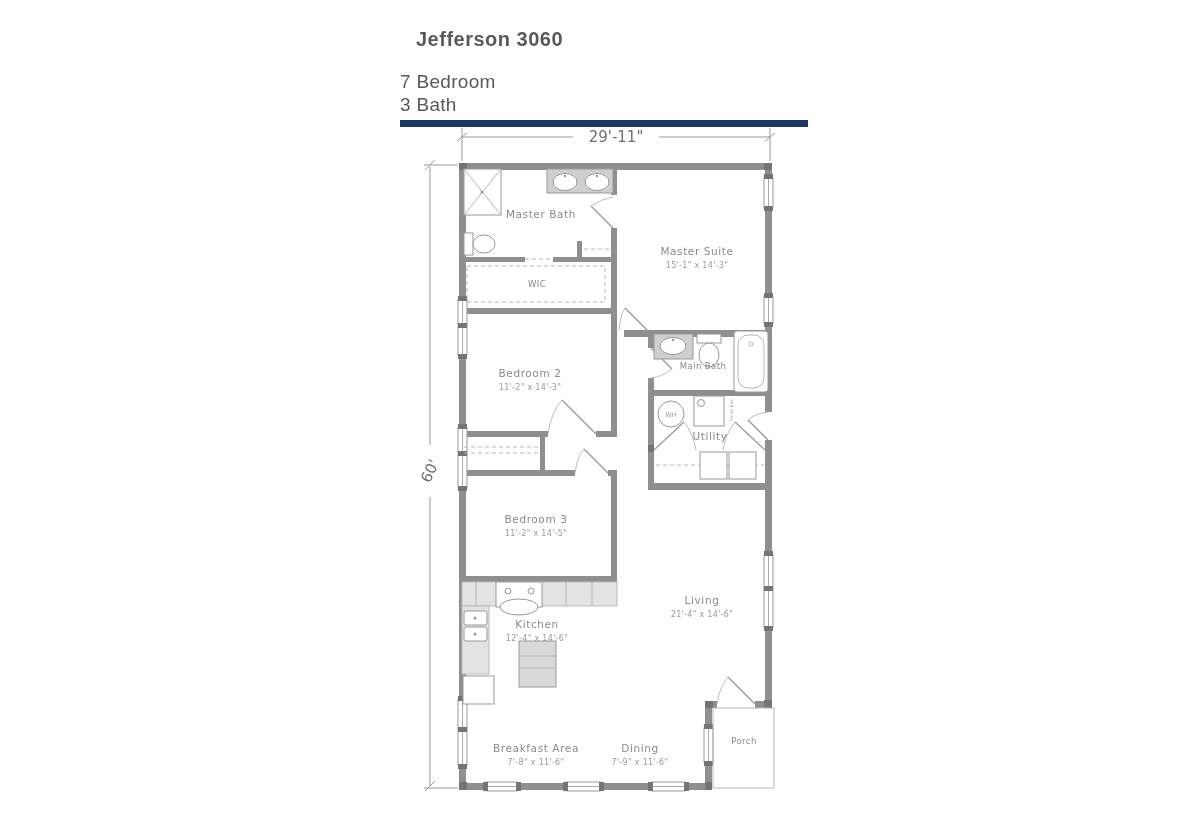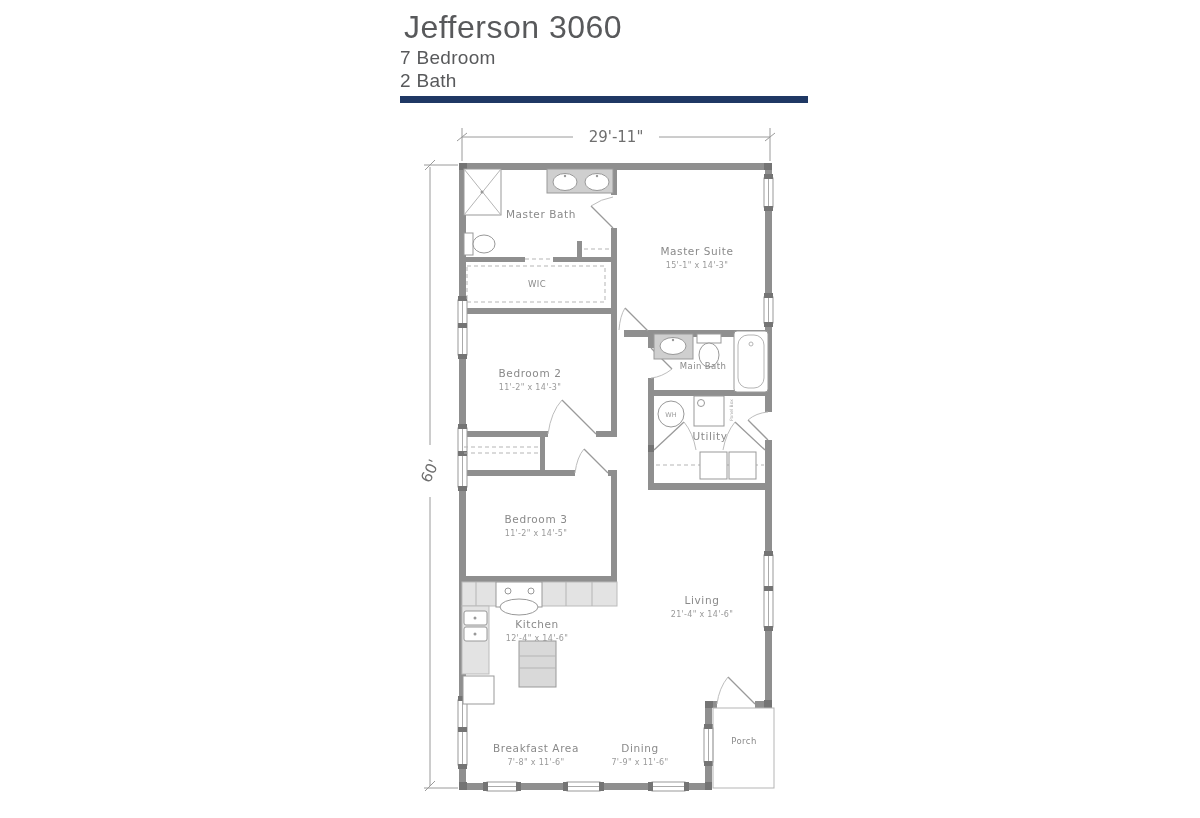--- a/index.html
+++ b/index.html
@@ -1,19 +1,19 @@
 <!DOCTYPE html>
 <html><head>
 <meta charset="utf-8">
 <style>
   html,body{margin:0;padding:0;background:#ffffff;}
   body{width:1200px;height:818px;position:relative;overflow:hidden;
        font-family:"Liberation Sans", sans-serif;}
   .header{position:absolute;left:400px;top:8px;width:408px;color:#58595b;}
-  .header h1{margin:4px;font-size:32px;font-weight:normal;line-height:30px;letter-spacing:0.5px;}
+  .header h1{margin:16px;font-size:20px;font-weight:bold;line-height:30px;letter-spacing:0.5px;}
   .header .sub{font-size:19px;line-height:23px;letter-spacing:0.3px;}
   .accent-bar{margin-top:4px;width:408px;height:7px;background:#1f3864;}
   svg{position:absolute;left:0;top:0;}
   .wall{fill:#8f8f8f;}
   .block{fill:#747474;}
   .opening{fill:#ffffff;}
   .win{fill:#ffffff;stroke:#999999;stroke-width:1;}
   .winline{stroke:#aaaaaa;stroke-width:1;}
   .fix{fill:#ffffff;stroke:#999999;stroke-width:1;}
   .fixgray{fill:#cfcfcf;stroke:#999999;stroke-width:1;}
@@ -30,21 +30,21 @@
   .rsmall{fill:#8a8a8a;font-family:"DejaVu Sans",sans-serif;font-size:8.5px;letter-spacing:0.4px;}
   .tiny{fill:#9a9a9a;font-family:"DejaVu Sans",sans-serif;font-size:6.5px;}
   .vtiny{fill:#aaaaaa;font-family:"DejaVu Sans",sans-serif;font-size:4.5px;}
 </style>
 </head>
 <body>
 
 <div class="header">
   <h1>Jefferson 3060</h1>
   <div class="sub">7 Bedroom</div>
-  <div class="sub">2 Bath</div>
+  <div class="sub">3 Bath</div>
   <div class="accent-bar" style="background: rgb(31, 56, 100);"></div>
 </div>
 
 <svg width="1200" height="818" viewBox="0 0 1200 818">
 
   <g>
 
     <line class="dim" x1="462" y1="128" x2="462" y2="161"></line>
     <line class="dim" x1="770" y1="128" x2="770" y2="161"></line>
     <line class="dim" x1="462" y1="137" x2="573" y2="137"></line>

